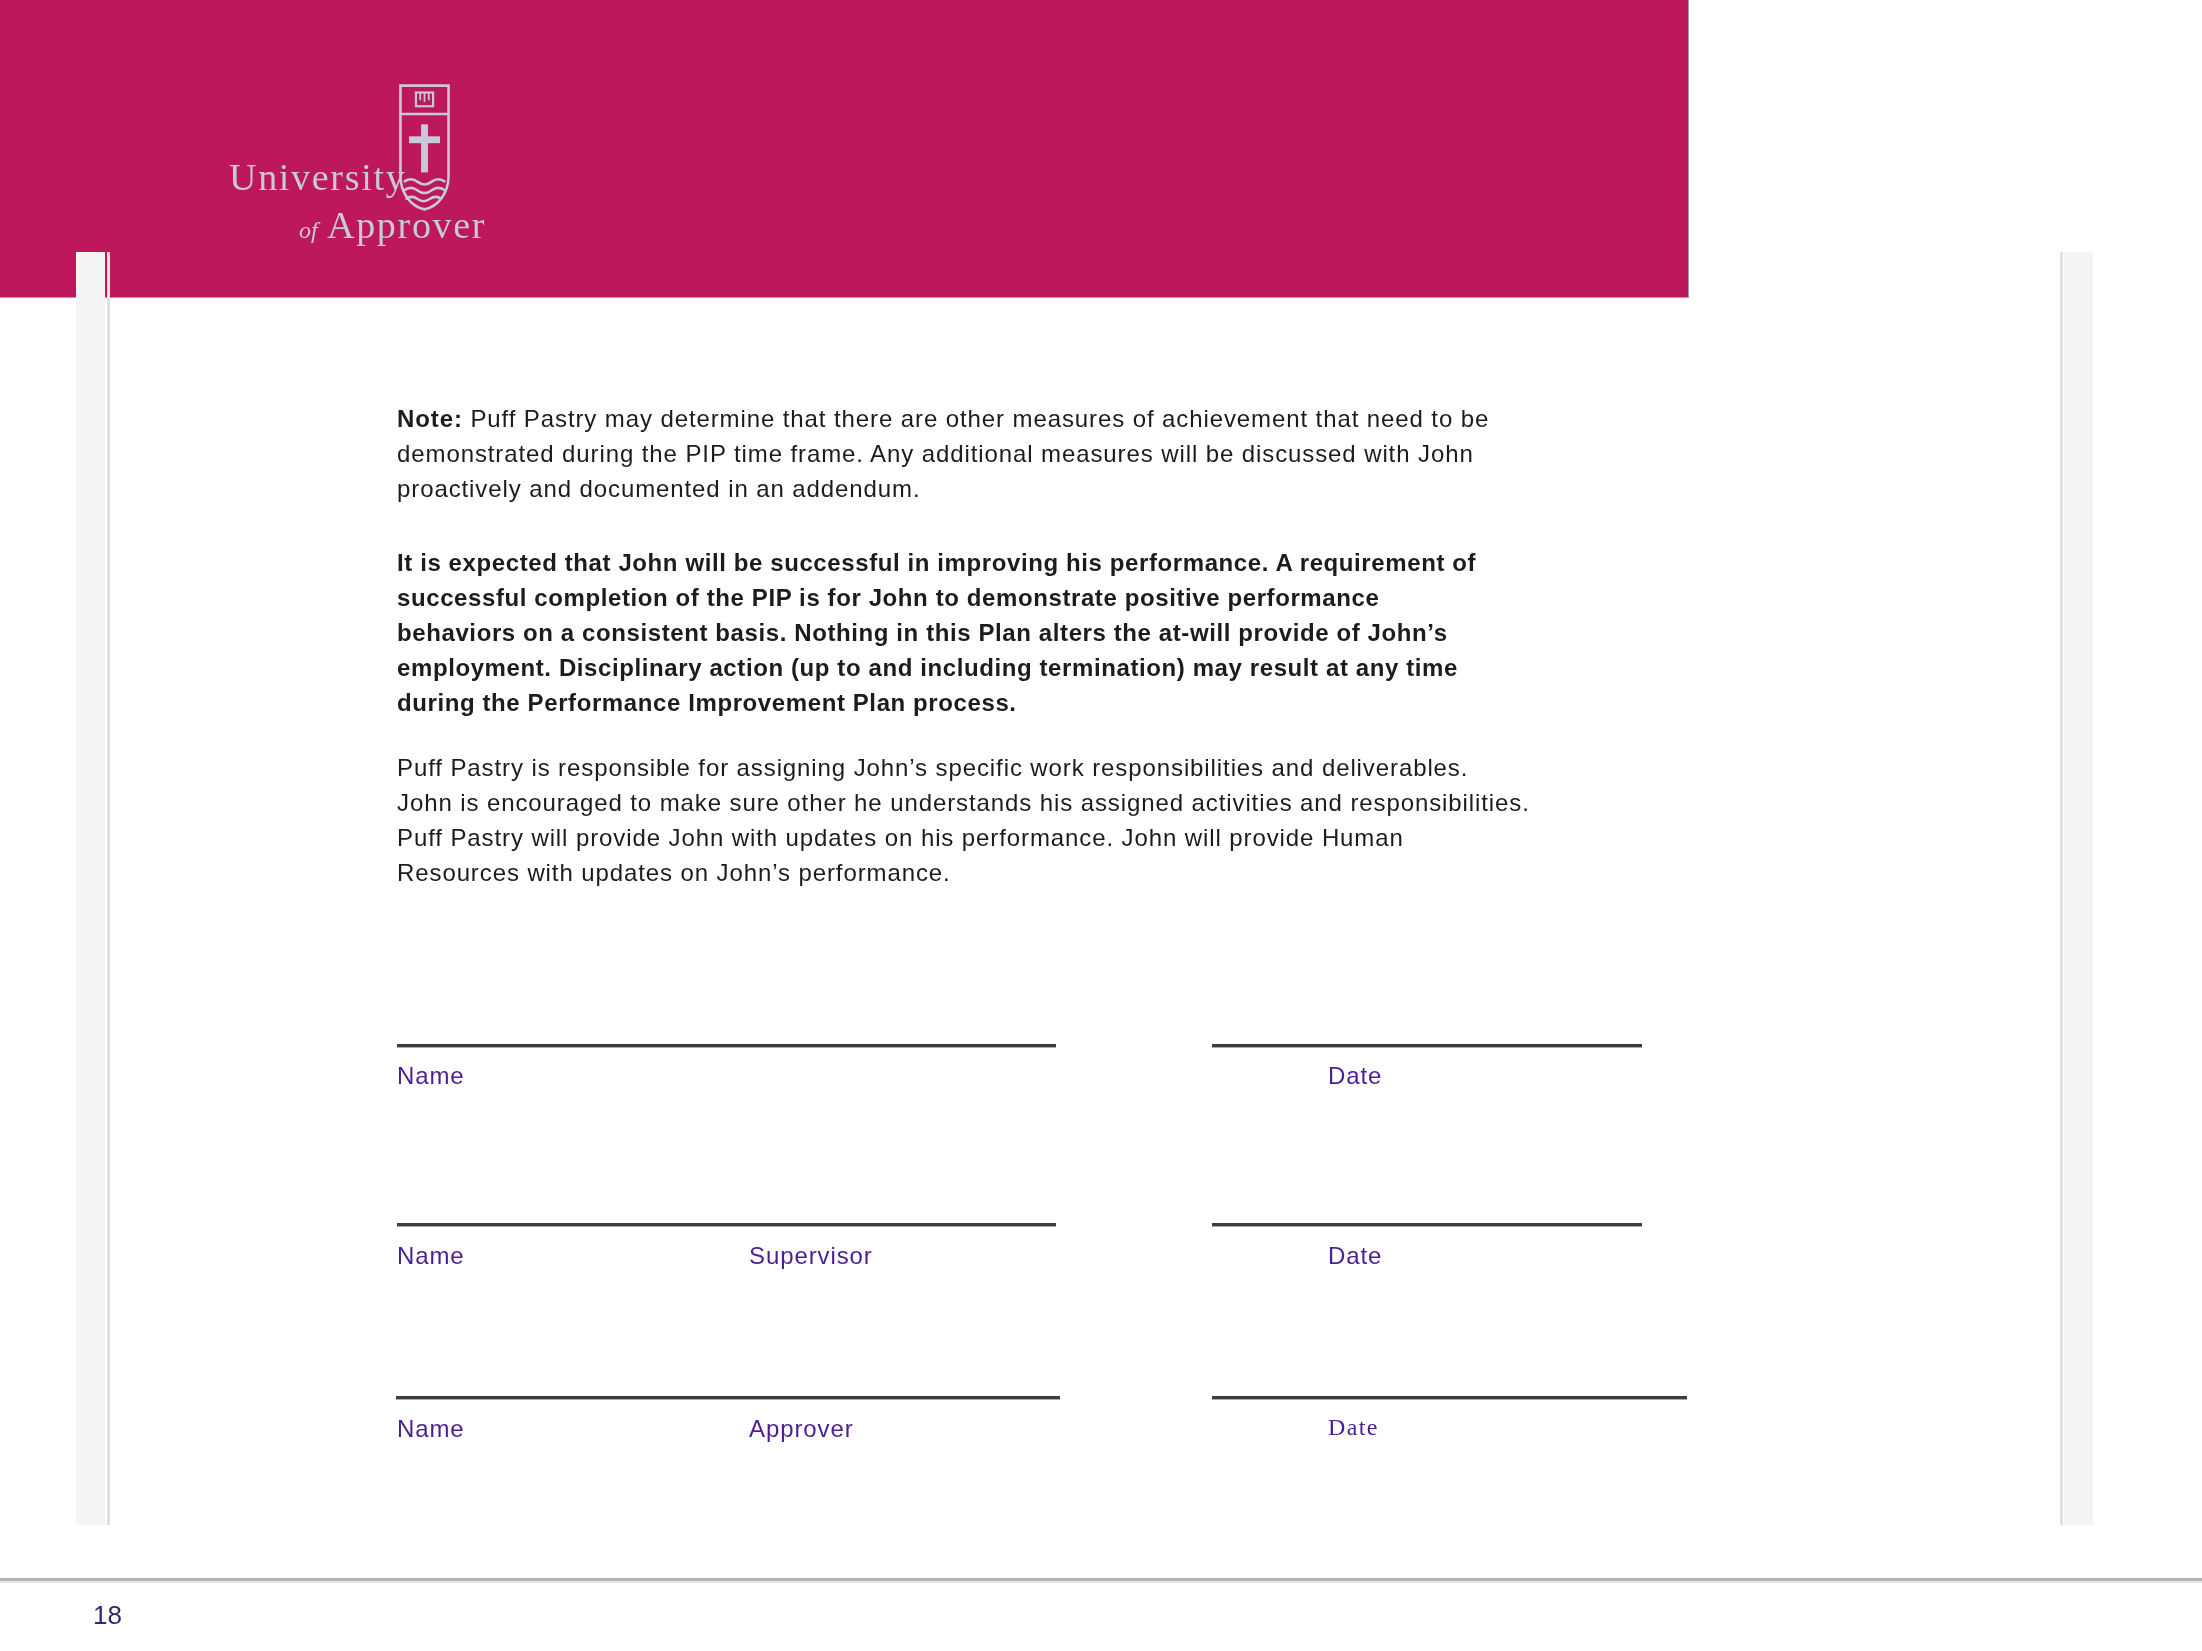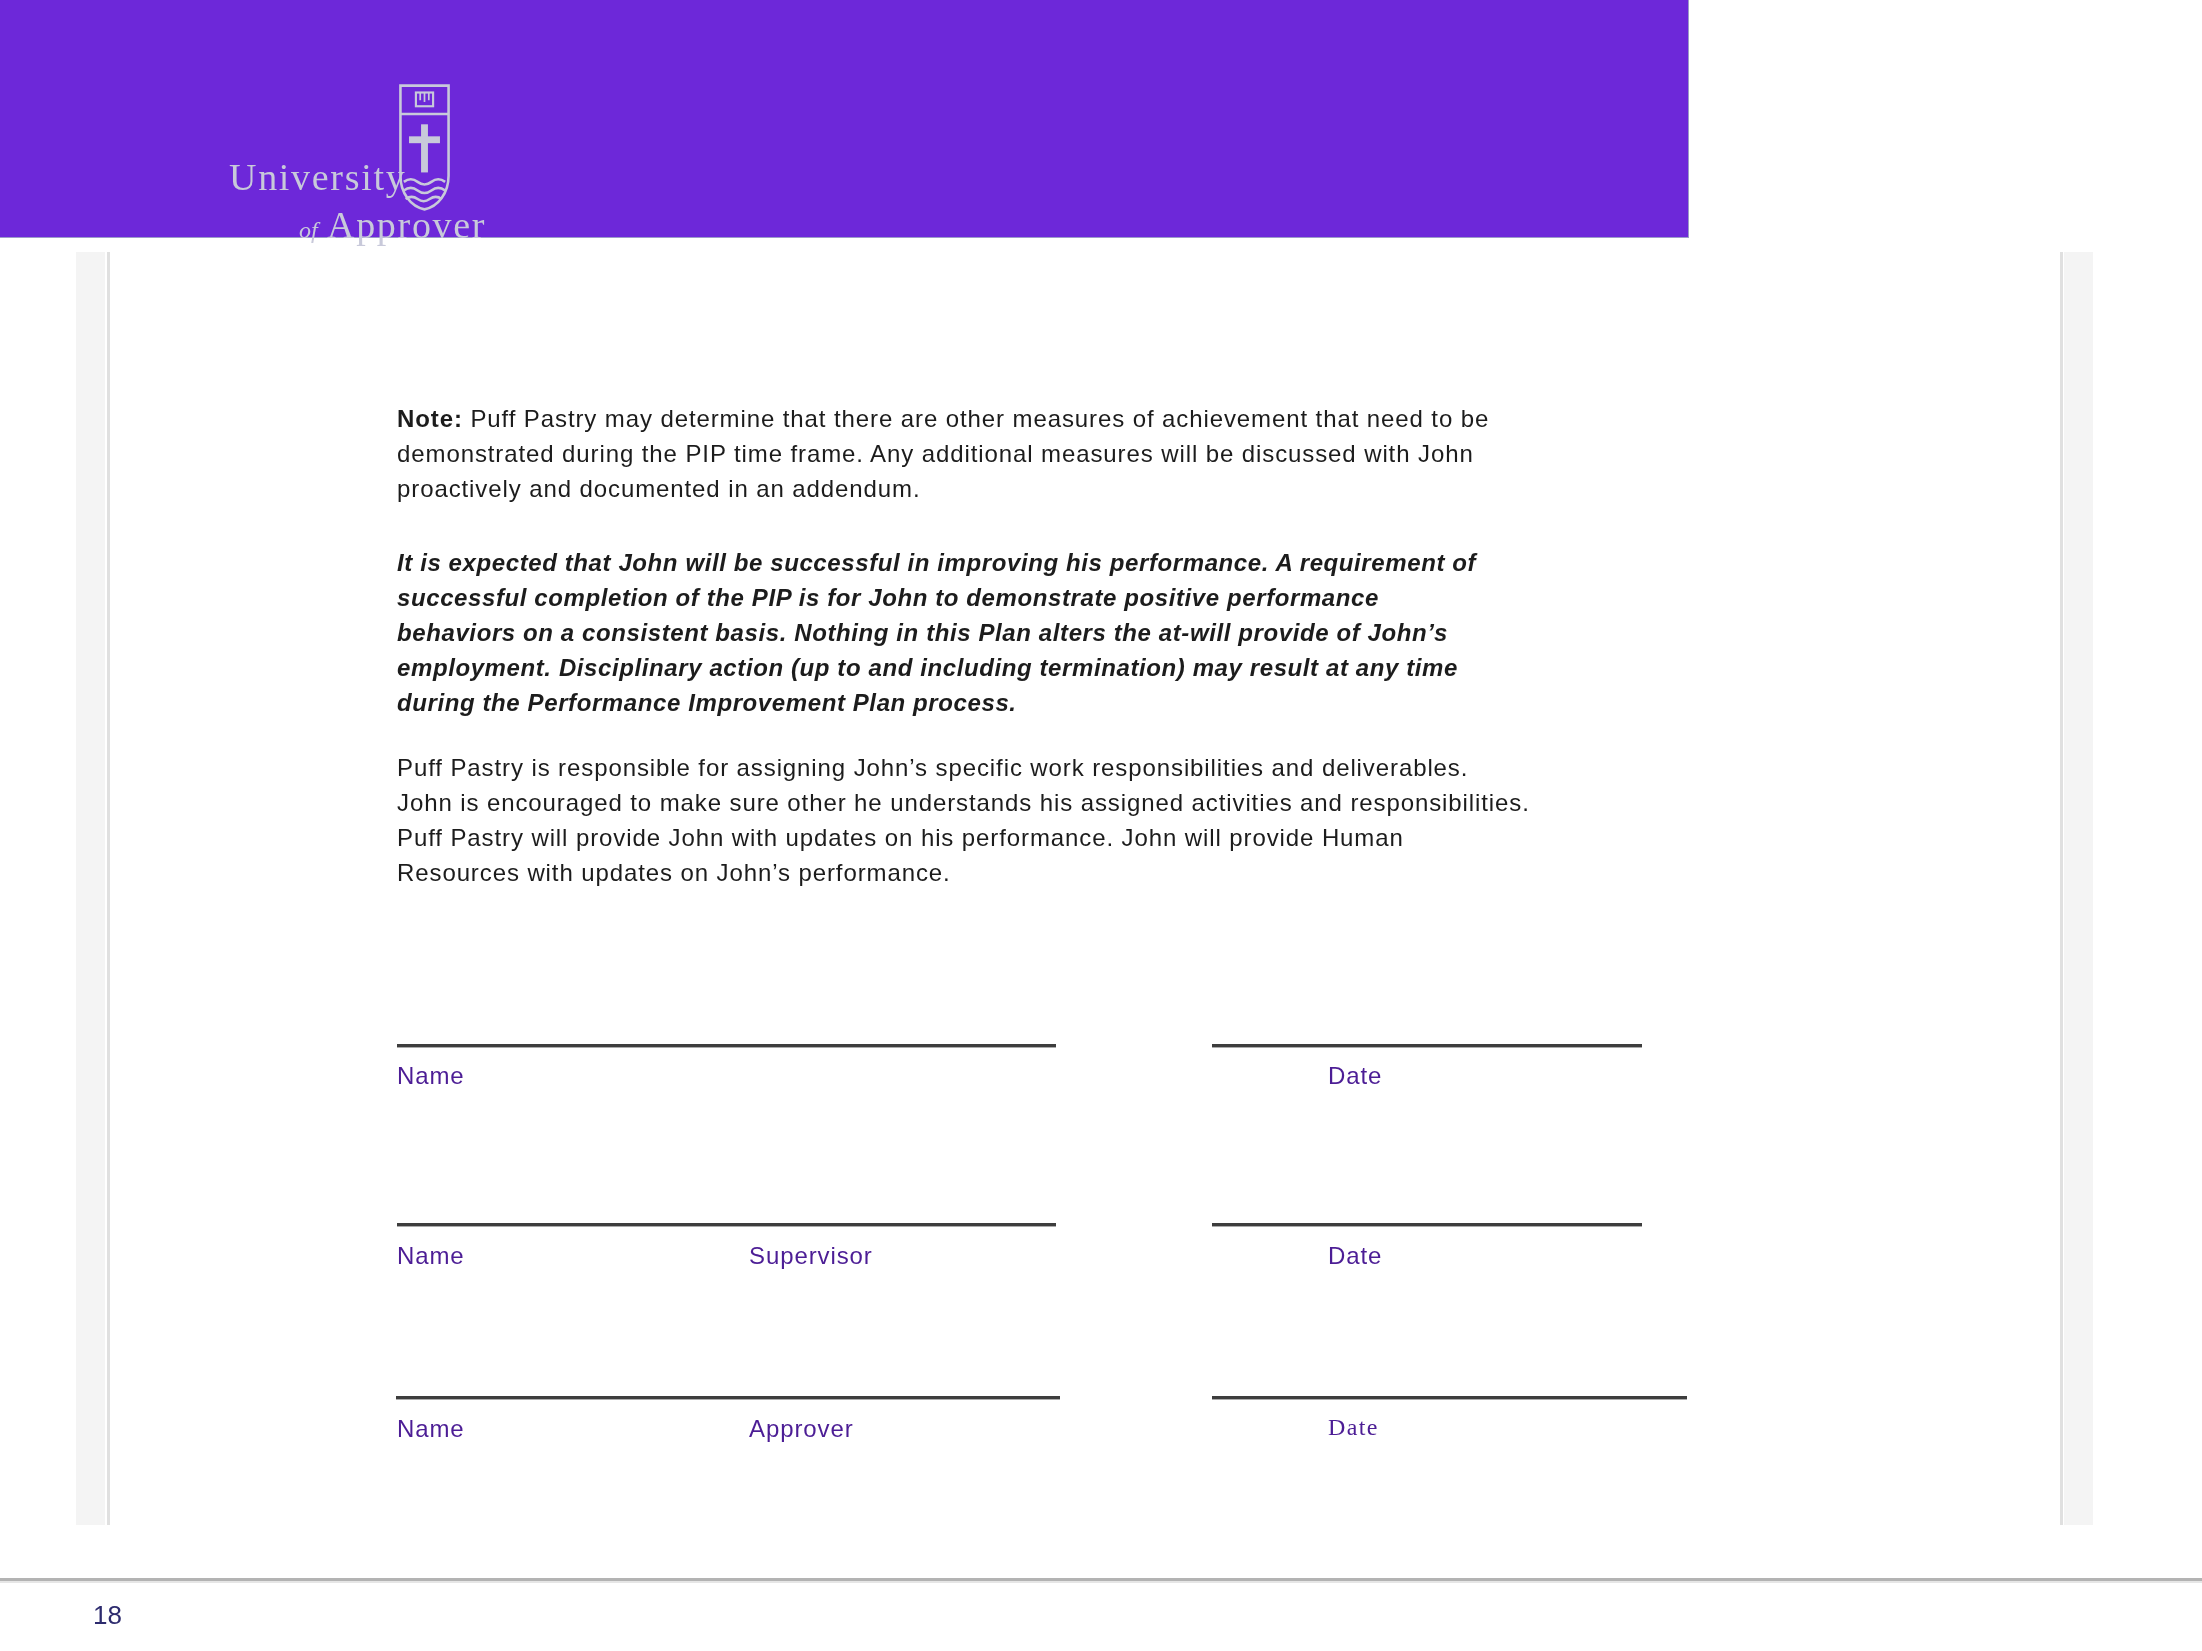--- a/index.html
+++ b/index.html
@@ -2,39 +2,39 @@
 <html style="font-size:13.8px"><head>
 <meta charset="utf-8">
 <style>
   html,body{margin:0;padding:0;background:#ffffff;}
   #screen{
     position:relative;width:2203px;height:1652px;background:#ffffff;overflow:hidden;
     font-family:"Liberation Sans",sans-serif;
   }
   
   .header-banner{
-    position:absolute;left:0;top:0;width:1689px;height:238px;background:#6d28d9;
+    position:absolute;left:0;top:0;width:1689px;height:298px;background:#be185d;
     border-right:1.7px solid #9b9cc8;border-bottom:1.7px solid #9b9cc8;box-sizing:border-box;
   }
   .logo{position:absolute;color:#c8c9da;font-family:"Liberation Serif",serif;}
   .logo-university{left:229px;top:155px;font-size:38px;letter-spacing:1.7px;}
   .logo-of{left:299px;top:217px;font-size:24px;font-style:italic;}
   .logo-portland{left:327px;top:203px;font-size:38px;letter-spacing:1.7px;}
   .logo-shield{position:absolute;left:397px;top:83px;width:55px;height:129px;}
   
   .gutter{position:absolute;top:252px;height:1273px;width:29px;background:#f4f4f4;}
   .gutter-left{left:76px;}
   .gutter-right{left:2064px;}
   .page-edge{position:absolute;top:252px;height:1273px;width:3.4px;background:#e0e0e0;}
   .edge-left{left:107px;}
   .edge-right{left:2060px;}
   
   .doc-text{position:absolute;left:397px;color:#1c1c1c;font-size:24px;line-height:35px;letter-spacing:0.9px;}
   .para-note{top:401px;width:1394px;}
-  .para-expect{top:545px;width:1411px;font-weight:bold;font-style:italic;letter-spacing:0.6px;}
+  .para-expect{top:545px;width:1411px;font-weight:bold;letter-spacing:0.6px;}
   .para-resp{top:750px;width:1411px;}
   .note-label{font-weight:bold;}
   
   .sig-line{position:absolute;height:3.4px;background:#3d3d3d;border-bottom:0.9px solid #ababab;}
   .sig-label{position:absolute;color:#4c1d95;font-size:24px;letter-spacing:0.9px;}
   .serif-label{font-family:"Liberation Serif",serif;letter-spacing:1.4px;}
   
   .bottom-divider{position:absolute;left:0;top:1578px;width:2203px;height:2.6px;background:#b3b3b3;border-bottom:2.6px solid #e6e6e6;}
   .page-number{position:absolute;left:93px;top:1600px;color:#2d2b6e;font-size:26px;}
 </style>

